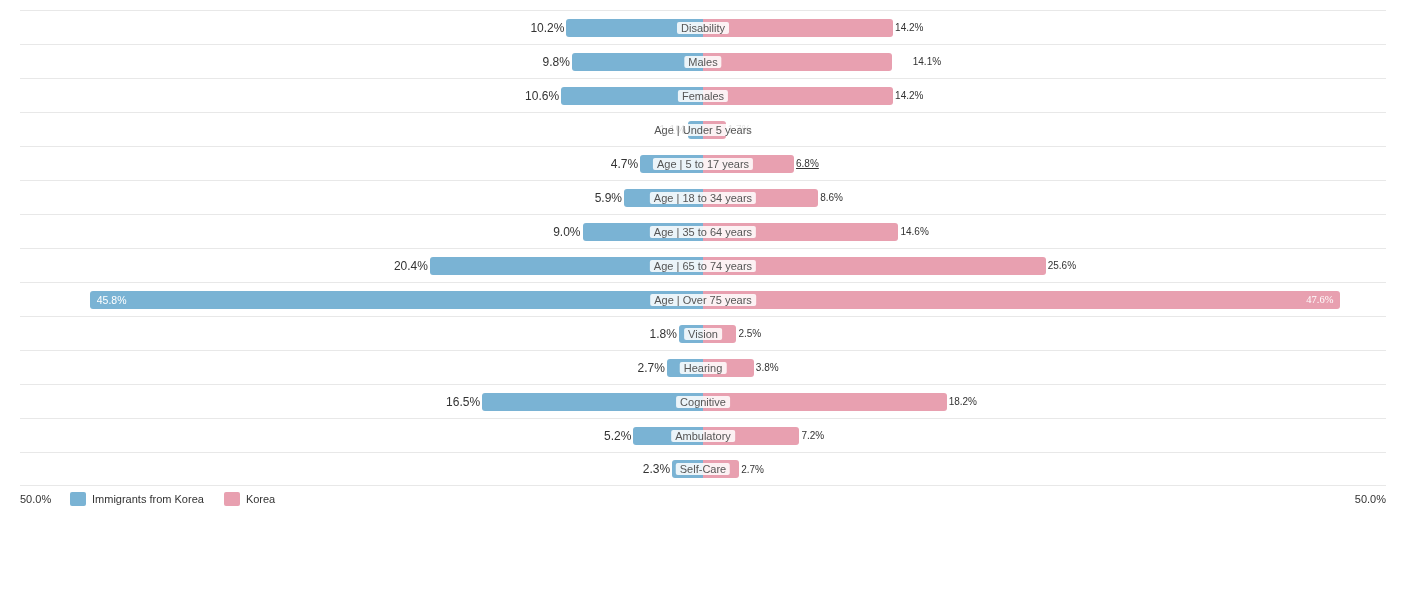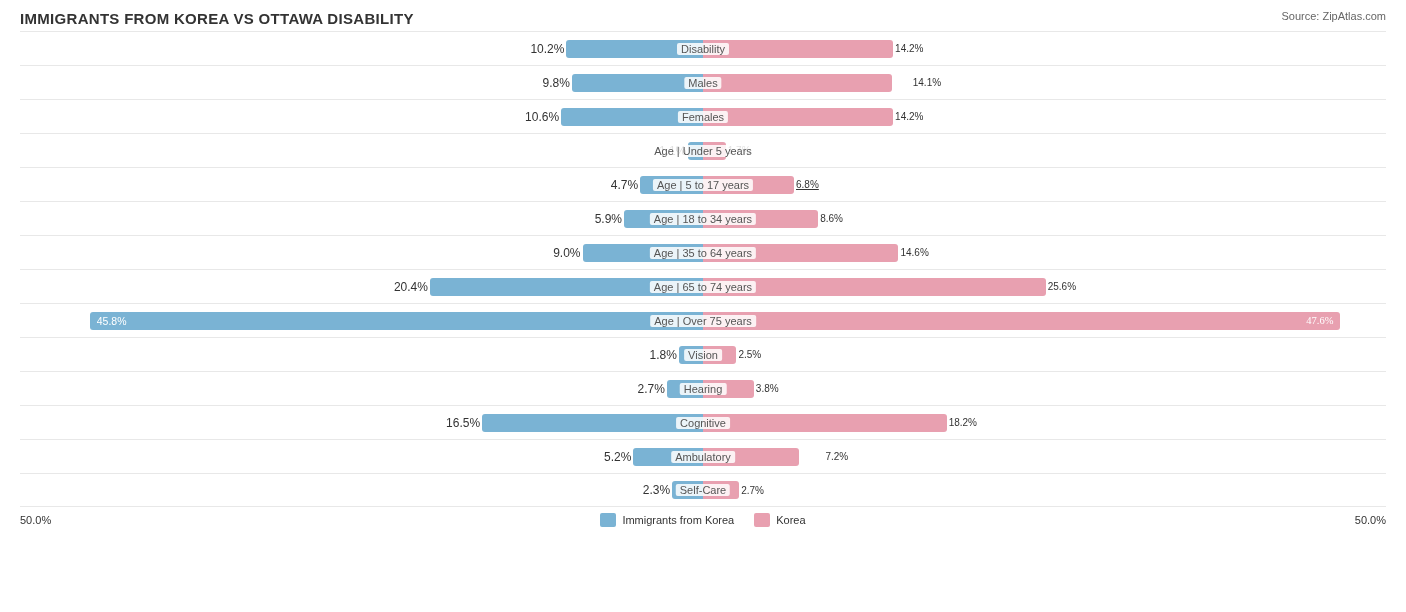--- a/index.html
+++ b/index.html
@@ -108,21 +108,20 @@
     .footer {
       display: flex;
       justify-content: space-between;
       align-items: center;
       margin-top: 6px;
       padding: 0 0;
     }
     .legend {
       display: flex;
       gap: 20px;
-      justify-content: center;
       flex: 1;
     }
     .legend-item {
       display: flex;
       align-items: center;
       gap: 6px;
       font-size: 11px;
       color: #333;
     }
     .legend-box {
@@ -136,24 +135,20 @@
       width: 50px;
     }
     .axis-label-right {
       text-align: right;
     }
   </style>
 </head>
 <body>
 
 <div>
-  <div style="display:flex; justify-content:space-between; align-items:flex-start;">
-    <div class="chart-title">IMMIGRANTS FROM KOREA VS OTTAWA DISABILITY</div>
-    <div class="source">Source: ZipAtlas.com</div>
-  </div>
 
   <div class="chart-area" id="chart-area">
 
   <div class="row">
         <div class="bar-container">
           <div class="bar-left" style="width: 9.996%; background: rgb(122, 179, 212);"></div>
           <div class="bar-right" style="width: 13.916%; background: rgb(232, 160, 176);"></div>
           <div class="center-label">Disability</div>
           <div class="val-left" style="right: calc(59.996% + 2px);">10.2%</div>
           <div class="val-right" style="left: calc(63.916% + 2px);">14.2%</div>
@@ -257,21 +252,21 @@
           <div class="val-left" style="right: calc(66.17% + 2px);">16.5%</div>
           <div class="val-right" style="left: calc(67.836% + 2px);">18.2%</div>
         </div>
       </div>
       <div class="row">
         <div class="bar-container">
           <div class="bar-left" style="width: 5.096%; background: rgb(122, 179, 212);"></div>
           <div class="bar-right" style="width: 7.056%; background: rgb(232, 160, 176);"></div>
           <div class="center-label">Ambulatory</div>
           <div class="val-left" style="right: calc(55.096% + 2px);">5.2%</div>
-          <div class="val-right" style="left: calc(57.056% + 2px); margin-left: 24px;">7.2%</div>
+          <div class="val-right" style="left: calc(57.056% + 2px);">7.2%</div>
         </div>
       </div>
       <div class="row">
         <div class="bar-container">
           <div class="bar-left" style="width: 2.254%; background: rgb(122, 179, 212);"></div>
           <div class="bar-right" style="width: 2.646%; background: rgb(232, 160, 176);"></div>
           <div class="center-label">Self-Care</div>
           <div class="val-left" style="right: calc(52.254% + 2px);">2.3%</div>
           <div class="val-right" style="left: calc(52.646% + 2px);">2.7%</div>
         </div>

